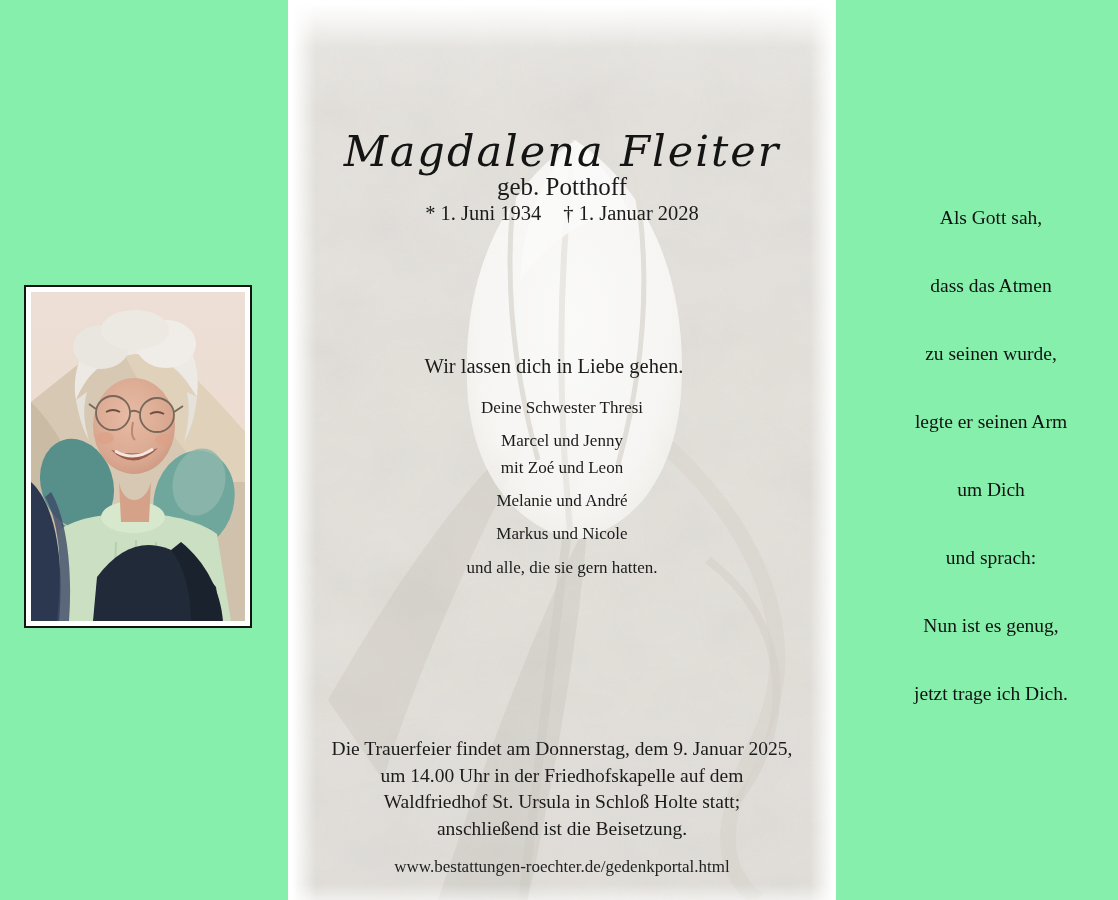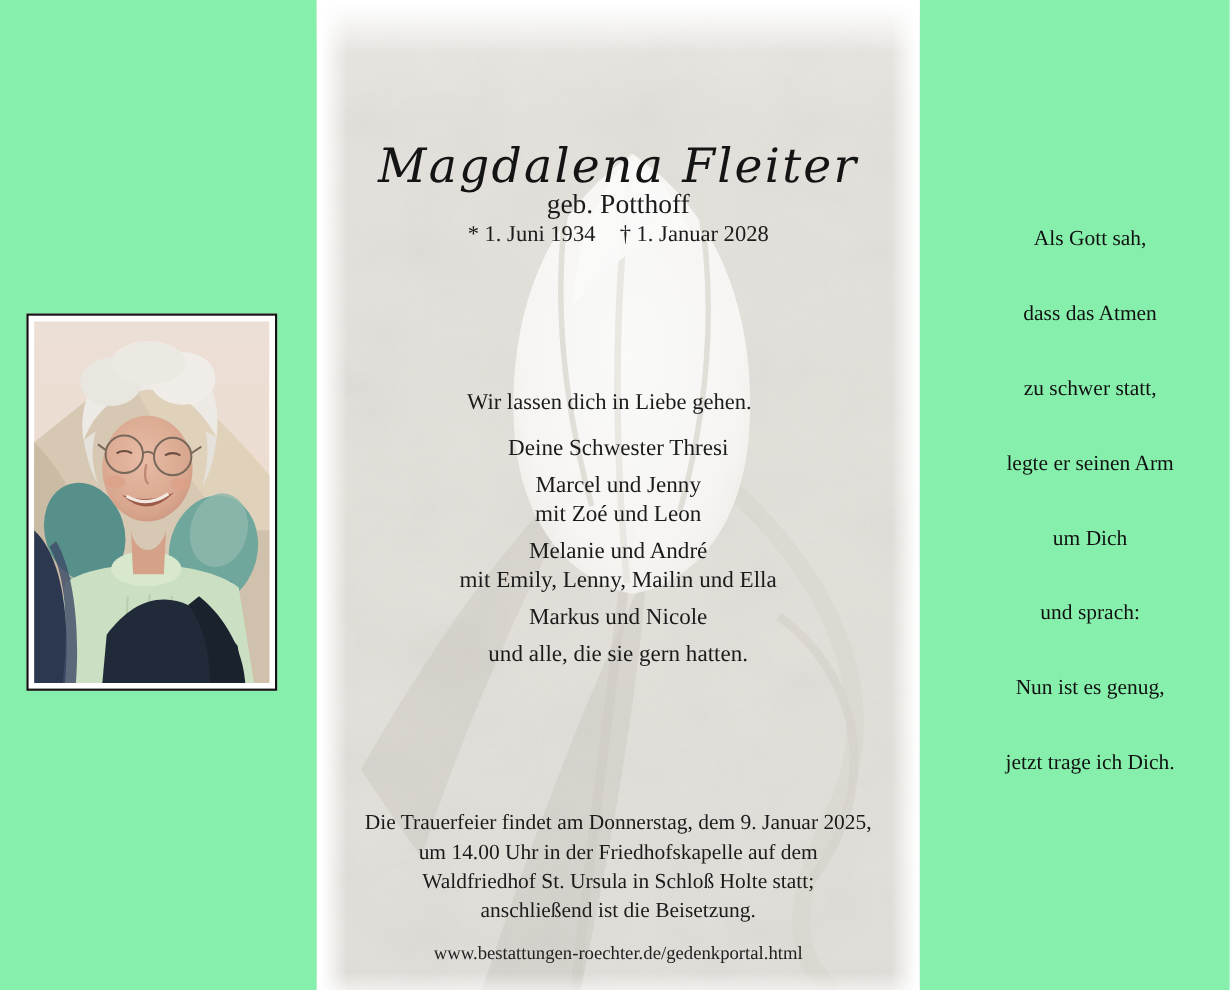--- a/index.html
+++ b/index.html
@@ -71,21 +71,21 @@
     left: 0; right: 16px;
     text-align: center;
     font-size: 20.5px;
   }
 
   .mourners {
     position: absolute;
     top: 394px;
     left: 0; right: 0;
     text-align: center;
-    font-size: 21px;
+    font-size: 17px;
     line-height: 27px;
   }
   .mourner-group { margin: 0 0 6px 0; }
   .closing-line { margin-top: 7px; }
 
   .funeral-info {
     position: absolute;
     top: 736px;
     left: 0; right: 0;
     text-align: center;
@@ -195,21 +195,20 @@
       <div class="mourners">
         <div class="mourner-group">
           <div>Deine Schwester Thresi</div>
         </div>
         <div class="mourner-group">
           <div>Marcel und Jenny</div>
           <div>mit Zoé und Leon</div>
         </div>
         <div class="mourner-group">
           <div>Melanie und André</div>
-          <div>mit Emily, Lenny, Mailin und Ella</div>
         </div>
         <div class="mourner-group">
           <div>Markus und Nicole</div>
         </div>
         <div class="closing-line">und alle, die sie gern hatten.</div>
       </div>
 
       <div class="funeral-info">
         <div>Die Trauerfeier findet am Donnerstag, dem 9. Januar 2025,</div>
         <div>um 14.00 Uhr in der Friedhofskapelle auf dem</div>
@@ -292,21 +291,21 @@
       <path d="M84,159 Q103,170 122,157" stroke="#f2e8e0" stroke-width="3" fill="none"></path>
 
       <ellipse cx="74" cy="146" rx="9" ry="6" fill="#dd9f87" opacity="0.7"></ellipse>
       <ellipse cx="133" cy="148" rx="9" ry="6" fill="#dd9f87" opacity="0.7"></ellipse>
     </svg>
   </div>
 
   <div class="poem">
     <div class="poem-line">Als Gott sah,</div>
     <div class="poem-line">dass das Atmen</div>
-    <div class="poem-line">zu schwer statt,</div>
+    <div class="poem-line">zu seinen wurde,</div>
     <div class="poem-line">legte er seinen Arm</div>
     <div class="poem-line">um Dich</div>
     <div class="poem-line">und sprach:</div>
     <div class="poem-line">Nun ist es genug,</div>
     <div class="poem-line">jetzt trage ich Dich.</div>
   </div>
 
 </div>
 
 </body></html>

